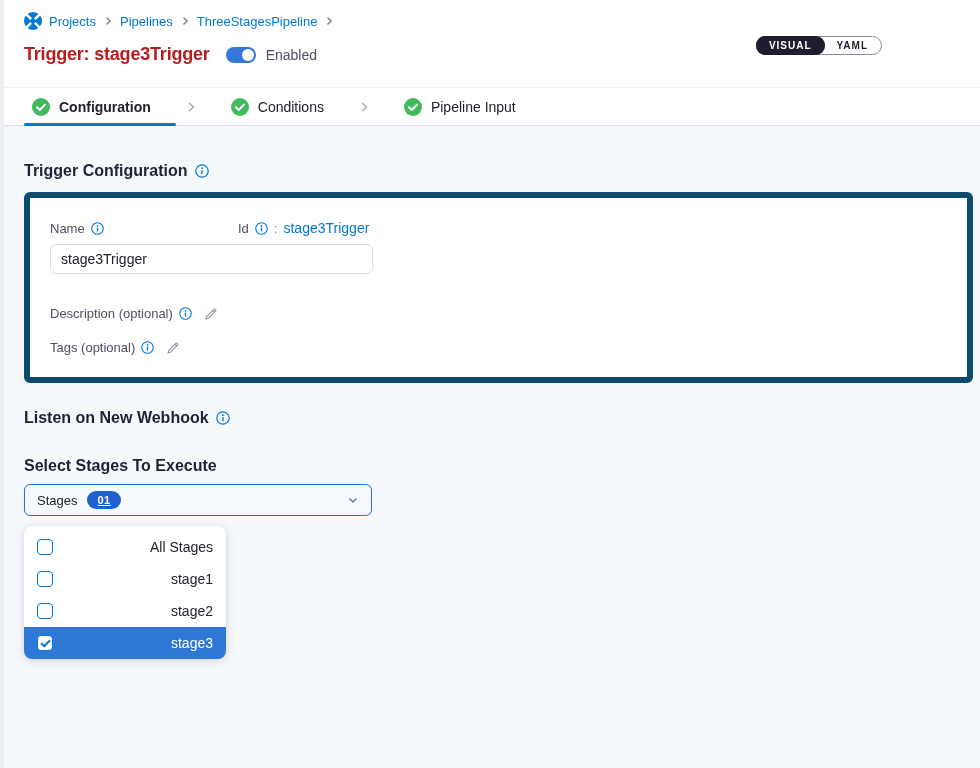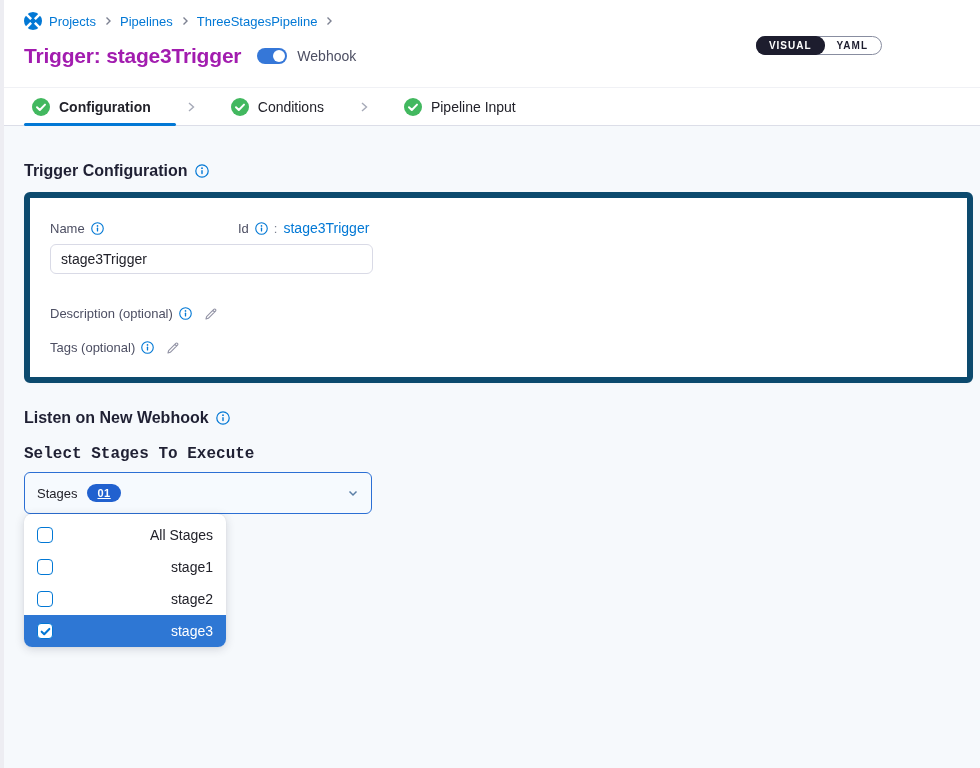--- a/index.html
+++ b/index.html
@@ -17,21 +17,21 @@
     background: #fff;
     height: 88px;
     padding: 12px 20px 0 20px;
     position: relative;
     border-bottom: 1px solid #f0f1f5;
   }
   .breadcrumb { display: flex; align-items: center; gap: 7px; font-size: 13px; }
   .breadcrumb a { color: #0278d5; text-decoration: none; cursor: pointer; }
   .crumb-sep { color: #7c8191; display: inline-flex; }
   .title-row { display: flex; align-items: center; margin-top: 14px; gap: 16px; }
-  .page-title { font-size: 21px; font-weight: 700; color: #a21caf; letter-spacing: -0.2px; }
+  .page-title { font-size: 18px; font-weight: 700; color: #b91c1c; letter-spacing: -0.2px; }
   .toggle {
     width: 30px; height: 16px; border-radius: 8px; background: #3577d8;
     position: relative; cursor: pointer; flex: none;
   }
   .toggle .knob {
     position: absolute; right: 2px; top: 2px; width: 12px; height: 12px;
     border-radius: 50%; background: #fff;
   }
   .toggle-label { font-size: 14px; color: #4d4f63; margin-left: -6px; }
 
@@ -60,21 +60,21 @@
   .check-badge { width: 18px; height: 18px; flex: none; display: inline-flex; }
 
   
   .content { padding: 0 7px 0 20px; }
   .section-heading {
     font-size: 16px; font-weight: 700; color: #1f2033;
     display: flex; align-items: center; gap: 7px;
   }
   .h-trigger { margin-top: 36px; }
   .h-webhook { margin-top: 26px; }
-  .h-stages  { margin-top: 18px; font-family: Liberation Mono, monospace; }
+  .h-stages  { margin-top: 30px; }
 
   .card {
     background: #fff; border: 6px solid #0c4a6e; border-radius: 6px;
     margin-top: 12px; padding: 22px 20px;
     box-shadow: 0 1px 2px rgba(40,41,61,0.02);
   }
   .field-label { font-size: 13px; color: #4d4f63; display: inline-flex; align-items: center; gap: 6px; }
   .label-row { display: flex; align-items: center; }
   .name-label { width: 188px; }
   .id-group { display: inline-flex; align-items: center; gap: 6px; font-size: 13px; }
@@ -94,21 +94,21 @@
   .select-box {
     margin-top: 8px; width: 325px; height: 32px; border: 1px solid #d9dae6;
     border-radius: 8px; background: #fafbfc; display: flex; align-items: center;
     padding: 0 12px; font-size: 14px; color: #9298ad; cursor: default;
   }
   .select-box .chev { margin-left: auto; display: inline-flex; }
 
   
   .stages-wrap { position: relative; width: 348px; }
   .stages-select {
-    margin-top: 9px; width: 348px; height: 42px; border: 1px solid #2b6fd4;
+    margin-top: 9px; width: 348px; height: 32px; border: 1px solid #2b6fd4;
     border-radius: 6px; background: #f6fafe; display: flex; align-items: center;
     gap: 10px; padding: 0 12px; cursor: pointer;
   }
   .stages-select-label { font-size: 13px; color: #22222a; }
   .count-pill {
     background: #2161cf; color: #fff; font-size: 11px; font-weight: 700;
     padding: 3px 10px; border-radius: 10px; letter-spacing: 0.5px; text-decoration: underline;
   }
   .stages-select .chev { margin-left: auto; display: inline-flex; }
 
@@ -160,21 +160,21 @@
           <path d="M3.5 1.5 L7 5 L3.5 8.5" fill="none" stroke="#7c8191" stroke-width="1.4"></path>
         </svg>
     </span>
   </div>
 
   <div class="title-row">
     <div class="page-title">Trigger: stage3Trigger</div>
     <div class="toggle">
         <div class="knob"></div>
       </div>
-    <div class="toggle-label">Webhook</div>
+    <div class="toggle-label">Enabled</div>
   </div>
 
   <div class="view-switch">
     <div class="seg active">VISUAL</div>
     <div class="seg inactive">YAML</div>
   </div>
 </div>
 
 <div class="tabbar">
   <div class="tab active">

